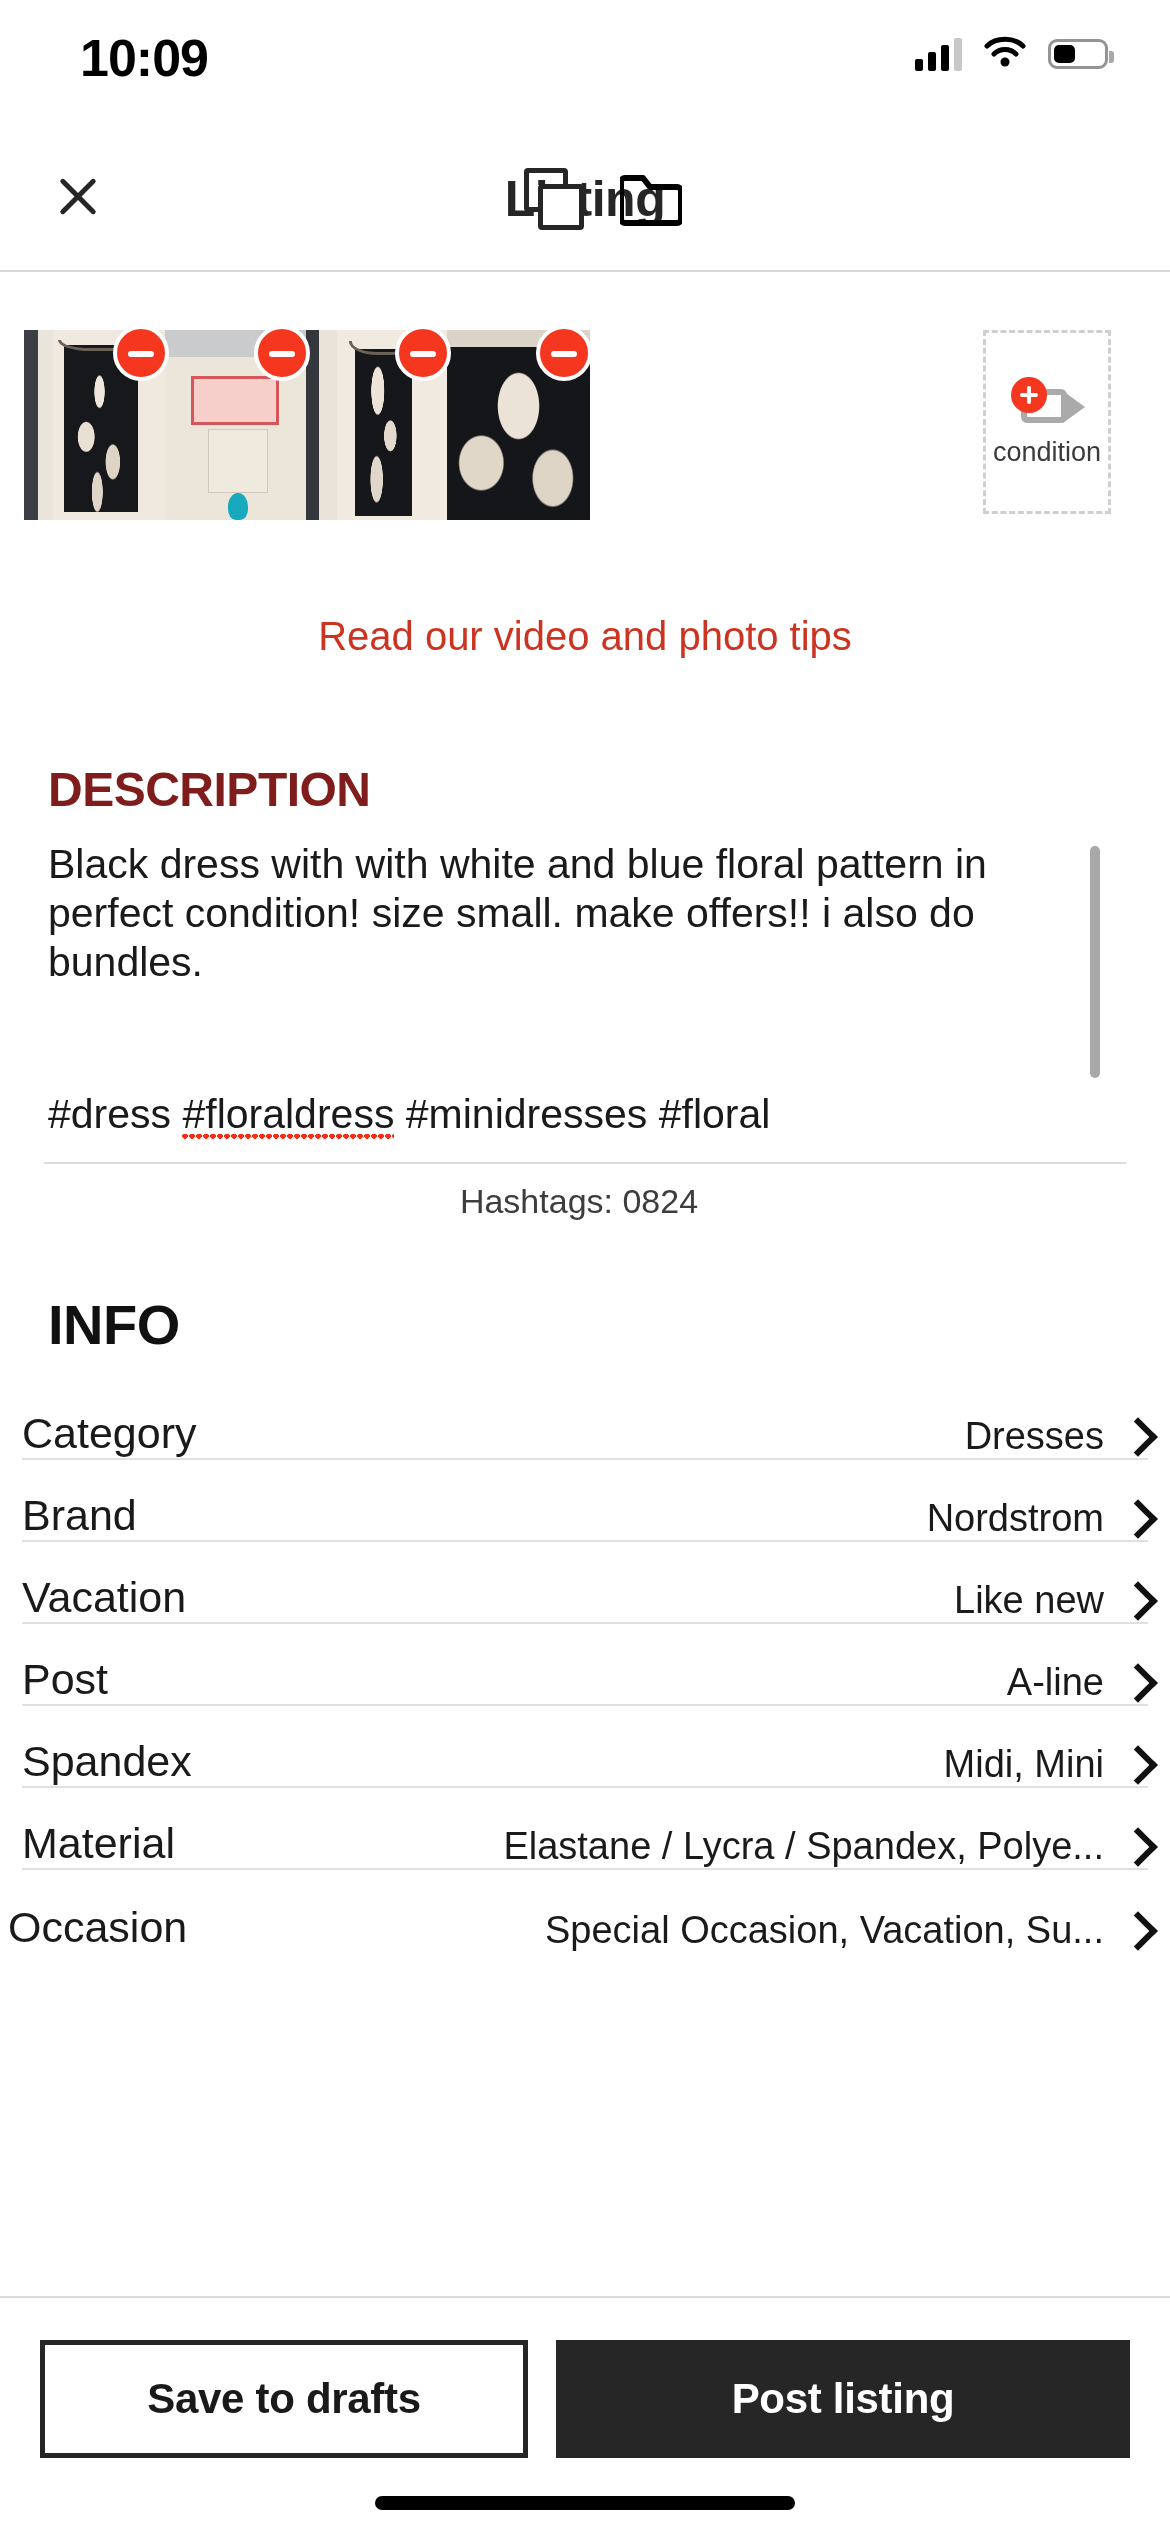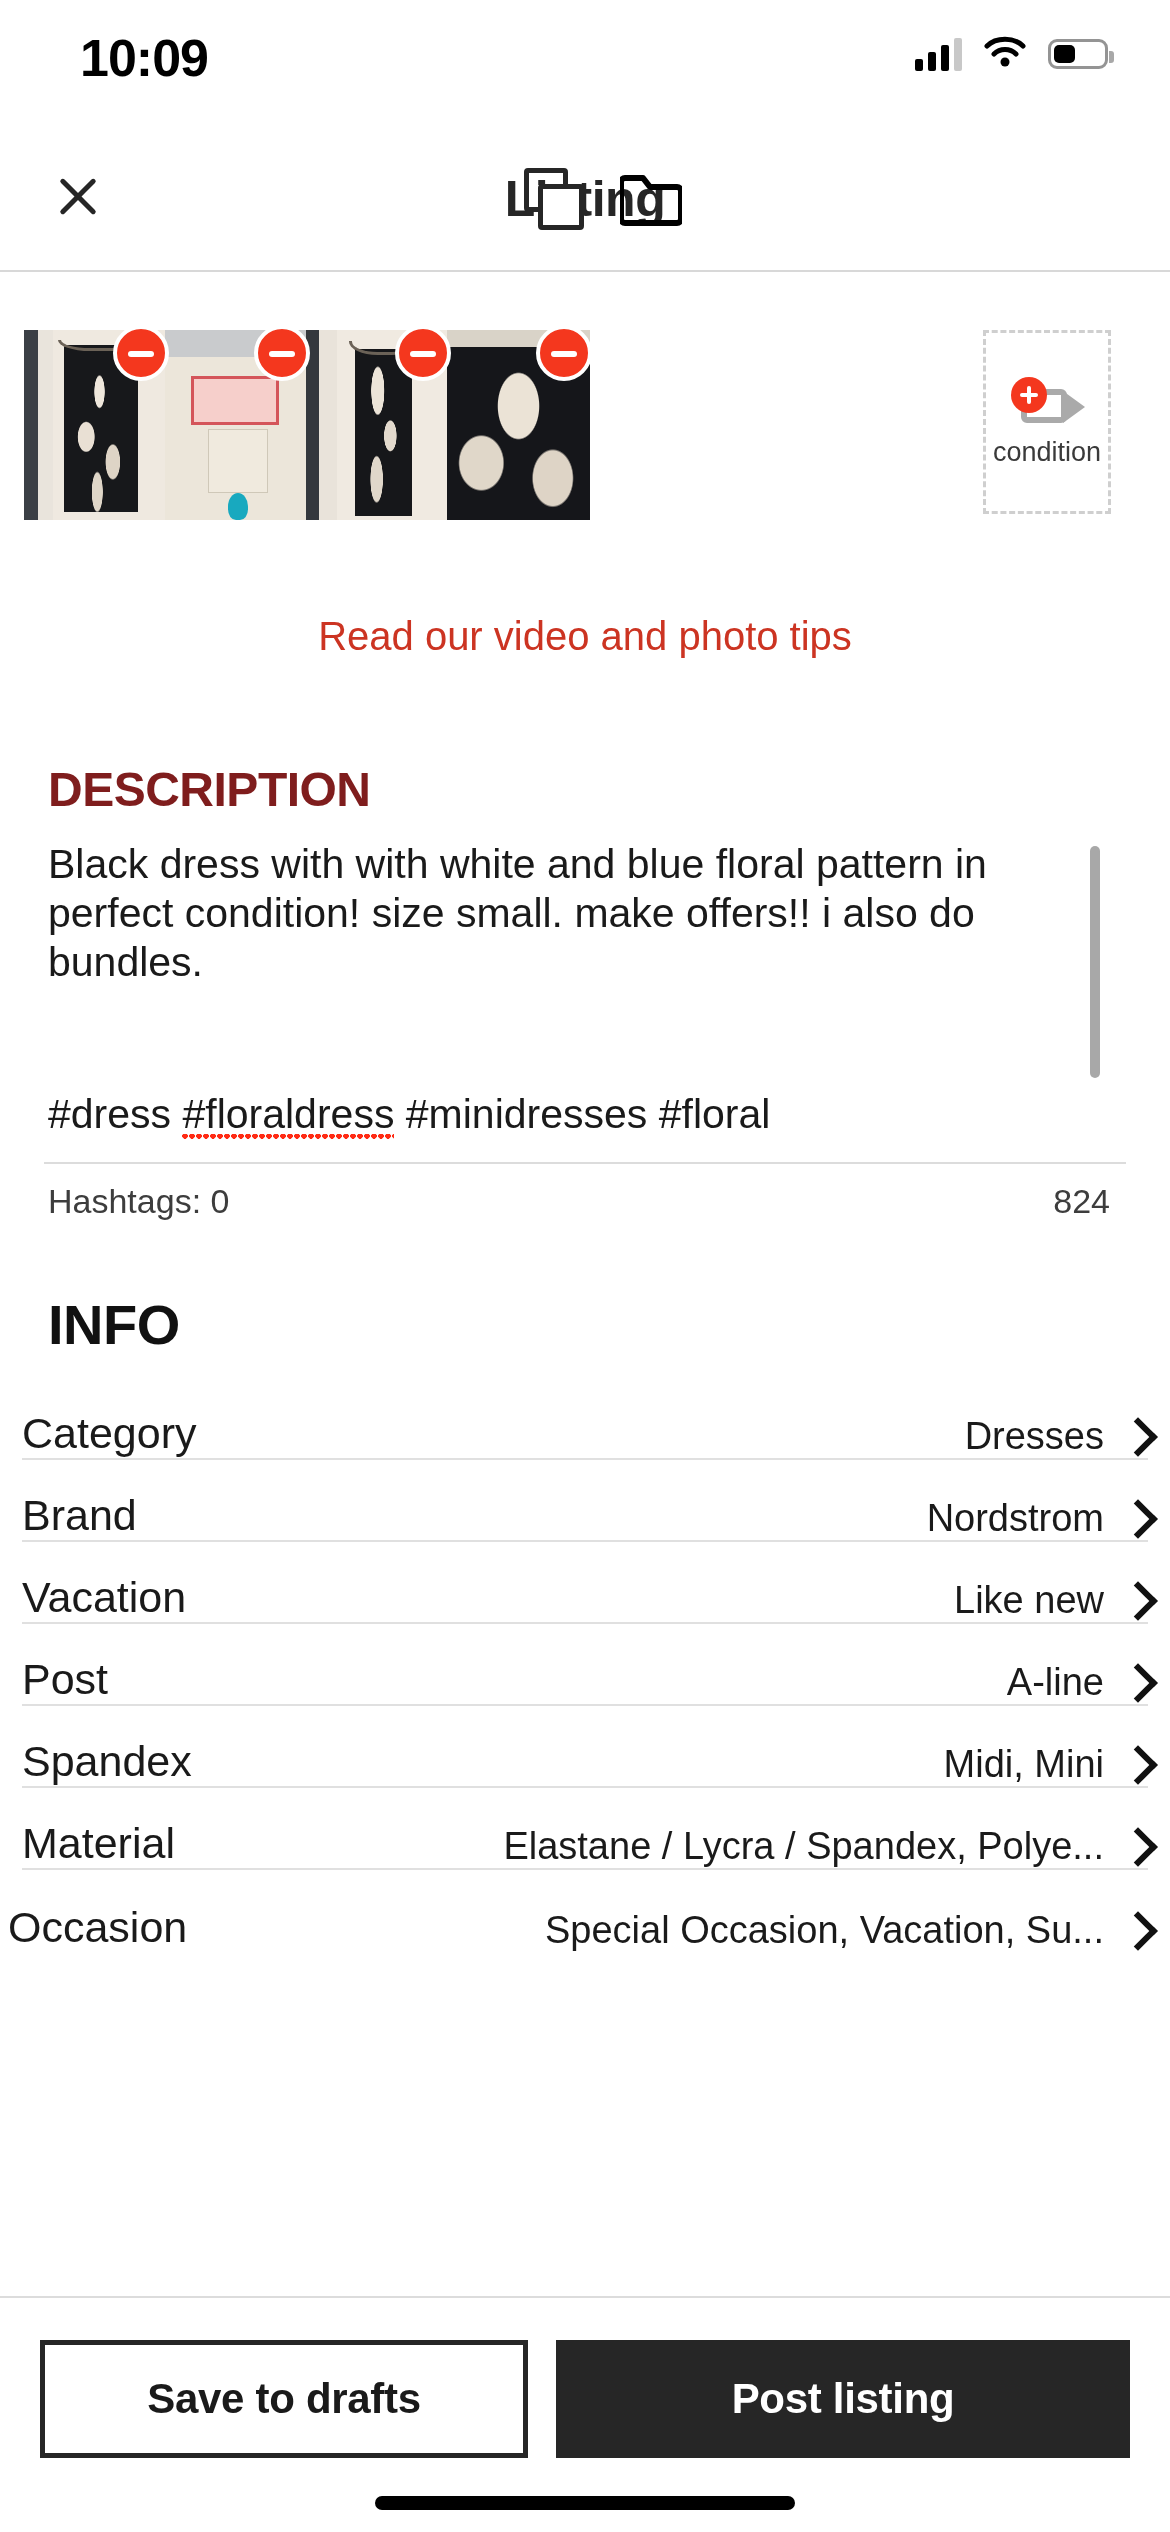--- a/index.html
+++ b/index.html
@@ -130,21 +130,21 @@
     border-bottom:none;
     background-image:radial-gradient(circle at 3px 2px, #ff2b14 2.6px, transparent 3px);
     background-size:7px 7px;
     background-repeat:repeat-x;
     background-position:0 100%;
     padding-bottom:4px;
   }
   .hr-desc { position:absolute; left:44px; top:1162px; width:1082px; height:2px; background:#dcdcdc; }
   .meta-row {
     position:absolute; left:48px; top:1182px; width:1062px;
-    display:flex; justify-content:space-between;
+    display:flex; justify-content:center;
     font-size:34px; color:#3d3d3d;
   }
 
   
   .sec-title-info {
     position:absolute; left:48px; top:1292px;
     font-size:56px; font-weight:700; letter-spacing:-0.5px; color:#111;
   }
   .info-list { position:absolute; left:0; top:1378px; width:1170px; }
   .info-row {

